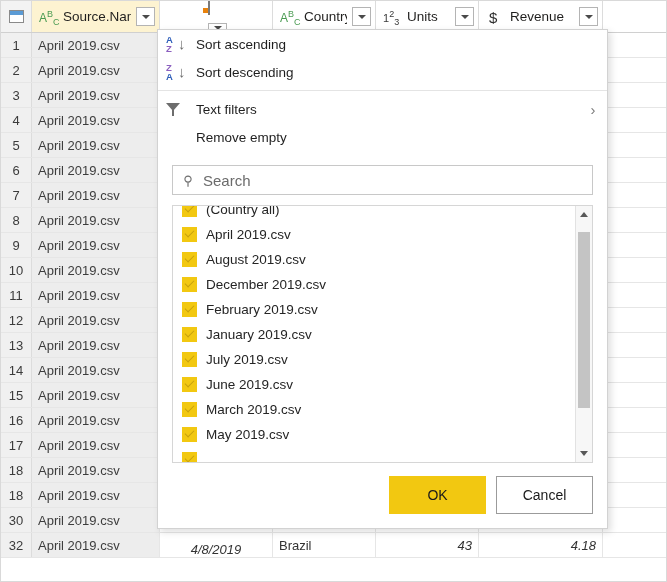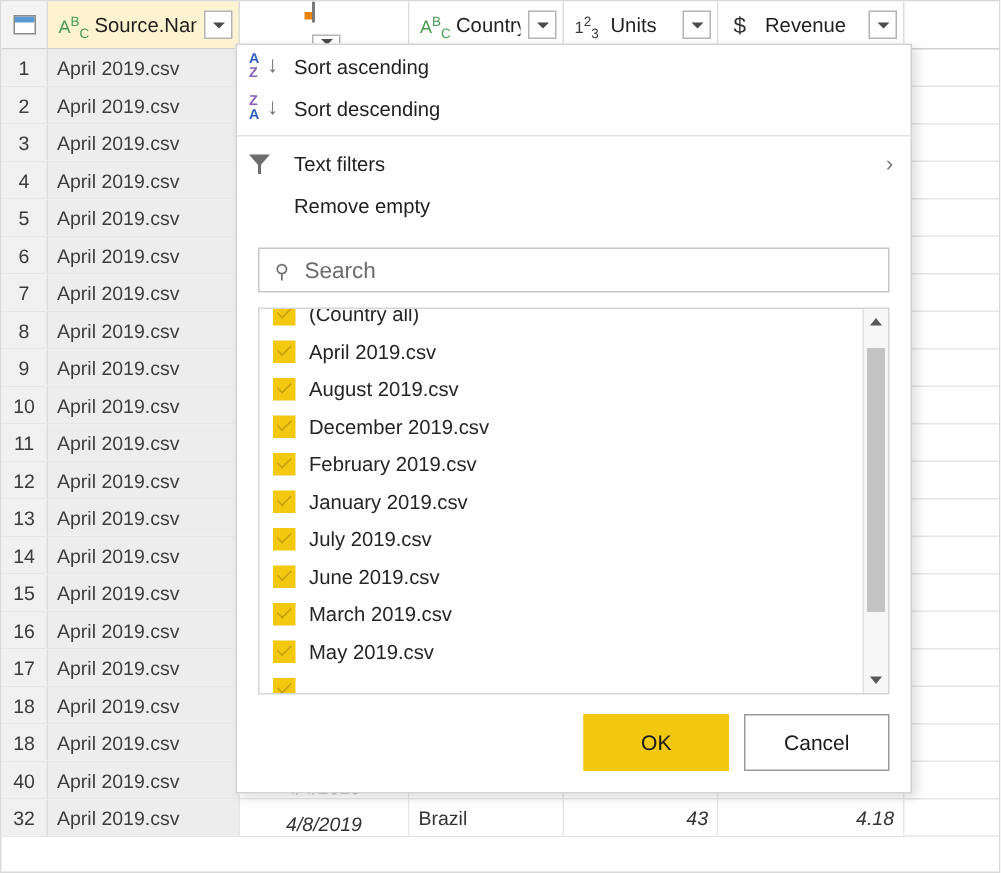--- a/index.html
+++ b/index.html
@@ -611,21 +611,21 @@
         </div>
         <div class="row">
           <div class="rownum">18</div>
           <div class="cell src c-src">April 2019.csv</div>
           <div class="cell ital right c-date"></div>
           <div class="cell c-ctry"></div>
           <div class="cell ital right c-unit"></div>
           <div class="cell ital right c-rev"></div>
         </div>
         <div class="row">
-          <div class="rownum">40</div>
+          <div class="rownum">30</div>
           <div class="cell src c-src">April 2019.csv</div>
           <div class="cell ital right c-date">4/4/2019</div>
           <div class="cell c-ctry">Canada</div>
           <div class="cell ital right c-unit">222</div>
           <div class="cell ital right c-rev">7,975.43</div>
         </div>
         <div class="row">
           <div class="rownum">32</div>
           <div class="cell src c-src">April 2019.csv</div>
           <div class="cell ital right c-date">4/8/2019</div>

